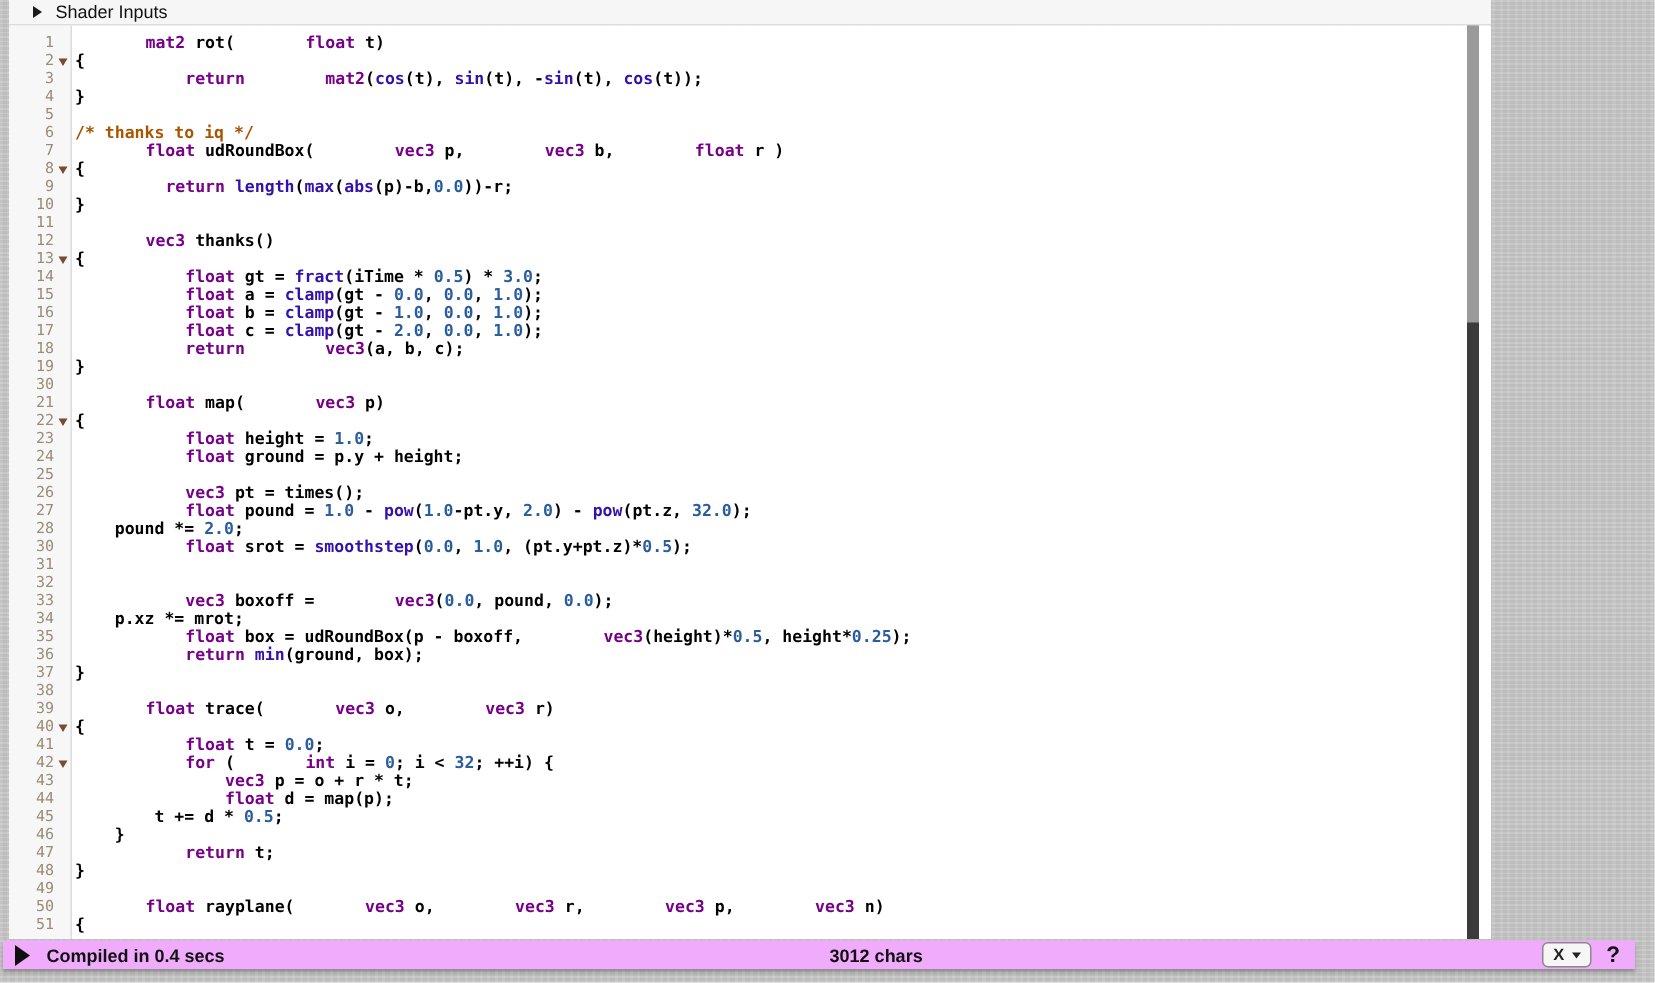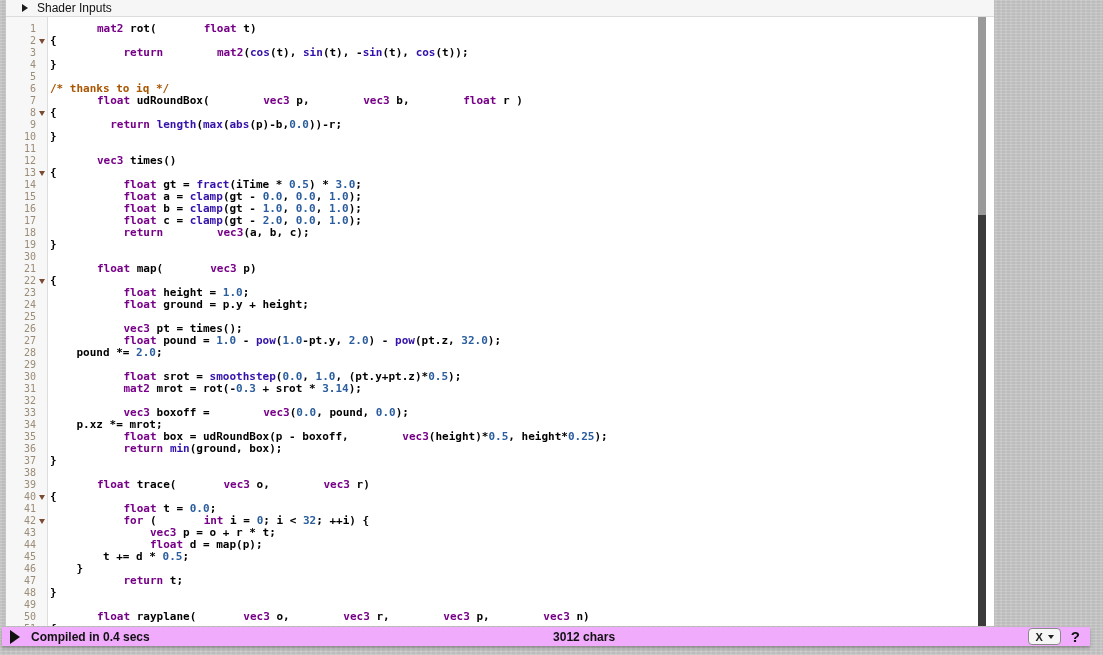--- a/index.html
+++ b/index.html
@@ -91,40 +91,39 @@
         <div class="cmline"><span class="gut"><span class="lnum">2</span><span class="fold"></span></span><span class="codetxt"><span class="tok-pl">{</span></span></div>
         <div class="cmline"><span class="gut"><span class="lnum">3</span></span><span class="codetxt"><span class="tok-pl">    </span><span class="tok-kw">return</span><span class="tok-pl"> </span><span class="tok-kw">mat2</span><span class="tok-pl">(</span><span class="tok-bi">cos</span><span class="tok-pl">(t), </span><span class="tok-bi">sin</span><span class="tok-pl">(t), -</span><span class="tok-bi">sin</span><span class="tok-pl">(t), </span><span class="tok-bi">cos</span><span class="tok-pl">(t));</span></span></div>
         <div class="cmline"><span class="gut"><span class="lnum">4</span></span><span class="codetxt"><span class="tok-pl">}</span></span></div>
         <div class="cmline"><span class="gut"><span class="lnum">5</span></span><span class="codetxt"></span></div>
         <div class="cmline"><span class="gut"><span class="lnum">6</span></span><span class="codetxt"><span class="tok-com">/* thanks to iq */</span></span></div>
         <div class="cmline"><span class="gut"><span class="lnum">7</span></span><span class="codetxt"><span class="tok-kw">float</span><span class="tok-pl"> udRoundBox( </span><span class="tok-kw">vec3</span><span class="tok-pl"> p, </span><span class="tok-kw">vec3</span><span class="tok-pl"> b, </span><span class="tok-kw">float</span><span class="tok-pl"> r )</span></span></div>
         <div class="cmline"><span class="gut"><span class="lnum">8</span><span class="fold"></span></span><span class="codetxt"><span class="tok-pl">{</span></span></div>
         <div class="cmline"><span class="gut"><span class="lnum">9</span></span><span class="codetxt"><span class="tok-pl">  </span><span class="tok-kw">return</span><span class="tok-pl"> </span><span class="tok-bi">length</span><span class="tok-pl">(</span><span class="tok-bi">max</span><span class="tok-pl">(</span><span class="tok-bi">abs</span><span class="tok-pl">(p)-b,</span><span class="tok-num">0.0</span><span class="tok-pl">))-r;</span></span></div>
         <div class="cmline"><span class="gut"><span class="lnum">10</span></span><span class="codetxt"><span class="tok-pl">}</span></span></div>
         <div class="cmline"><span class="gut"><span class="lnum">11</span></span><span class="codetxt"></span></div>
-        <div class="cmline"><span class="gut"><span class="lnum">12</span></span><span class="codetxt"><span class="tok-kw">vec3</span><span class="tok-pl"> times()</span></span></div>
+        <div class="cmline"><span class="gut"><span class="lnum">12</span></span><span class="codetxt"><span class="tok-kw">vec3</span><span class="tok-pl"> thanks()</span></span></div>
         <div class="cmline"><span class="gut"><span class="lnum">13</span><span class="fold"></span></span><span class="codetxt"><span class="tok-pl">{</span></span></div>
         <div class="cmline"><span class="gut"><span class="lnum">14</span></span><span class="codetxt"><span class="tok-pl">    </span><span class="tok-kw">float</span><span class="tok-pl"> gt = </span><span class="tok-bi">fract</span><span class="tok-pl">(iTime * </span><span class="tok-num">0.5</span><span class="tok-pl">) * </span><span class="tok-num">3.0</span><span class="tok-pl">;</span></span></div>
         <div class="cmline"><span class="gut"><span class="lnum">15</span></span><span class="codetxt"><span class="tok-pl">    </span><span class="tok-kw">float</span><span class="tok-pl"> a = </span><span class="tok-bi">clamp</span><span class="tok-pl">(gt - </span><span class="tok-num">0.0</span><span class="tok-pl">, </span><span class="tok-num">0.0</span><span class="tok-pl">, </span><span class="tok-num">1.0</span><span class="tok-pl">);</span></span></div>
         <div class="cmline"><span class="gut"><span class="lnum">16</span></span><span class="codetxt"><span class="tok-pl">    </span><span class="tok-kw">float</span><span class="tok-pl"> b = </span><span class="tok-bi">clamp</span><span class="tok-pl">(gt - </span><span class="tok-num">1.0</span><span class="tok-pl">, </span><span class="tok-num">0.0</span><span class="tok-pl">, </span><span class="tok-num">1.0</span><span class="tok-pl">);</span></span></div>
         <div class="cmline"><span class="gut"><span class="lnum">17</span></span><span class="codetxt"><span class="tok-pl">    </span><span class="tok-kw">float</span><span class="tok-pl"> c = </span><span class="tok-bi">clamp</span><span class="tok-pl">(gt - </span><span class="tok-num">2.0</span><span class="tok-pl">, </span><span class="tok-num">0.0</span><span class="tok-pl">, </span><span class="tok-num">1.0</span><span class="tok-pl">);</span></span></div>
         <div class="cmline"><span class="gut"><span class="lnum">18</span></span><span class="codetxt"><span class="tok-pl">    </span><span class="tok-kw">return</span><span class="tok-pl"> </span><span class="tok-kw">vec3</span><span class="tok-pl">(a, b, c);</span></span></div>
         <div class="cmline"><span class="gut"><span class="lnum">19</span></span><span class="codetxt"><span class="tok-pl">}</span></span></div>
         <div class="cmline"><span class="gut"><span class="lnum">30</span></span><span class="codetxt"></span></div>
         <div class="cmline"><span class="gut"><span class="lnum">21</span></span><span class="codetxt"><span class="tok-kw">float</span><span class="tok-pl"> map(</span><span class="tok-kw">vec3</span><span class="tok-pl"> p)</span></span></div>
         <div class="cmline"><span class="gut"><span class="lnum">22</span><span class="fold"></span></span><span class="codetxt"><span class="tok-pl">{</span></span></div>
         <div class="cmline"><span class="gut"><span class="lnum">23</span></span><span class="codetxt"><span class="tok-pl">    </span><span class="tok-kw">float</span><span class="tok-pl"> height = </span><span class="tok-num">1.0</span><span class="tok-pl">;</span></span></div>
         <div class="cmline"><span class="gut"><span class="lnum">24</span></span><span class="codetxt"><span class="tok-pl">    </span><span class="tok-kw">float</span><span class="tok-pl"> ground = p.y + height;</span></span></div>
         <div class="cmline"><span class="gut"><span class="lnum">25</span></span><span class="codetxt"></span></div>
         <div class="cmline"><span class="gut"><span class="lnum">26</span></span><span class="codetxt"><span class="tok-pl">    </span><span class="tok-kw">vec3</span><span class="tok-pl"> pt = times();</span></span></div>
         <div class="cmline"><span class="gut"><span class="lnum">27</span></span><span class="codetxt"><span class="tok-pl">    </span><span class="tok-kw">float</span><span class="tok-pl"> pound = </span><span class="tok-num">1.0</span><span class="tok-pl"> - </span><span class="tok-bi">pow</span><span class="tok-pl">(</span><span class="tok-num">1.0</span><span class="tok-pl">-pt.y, </span><span class="tok-num">2.0</span><span class="tok-pl">) - </span><span class="tok-bi">pow</span><span class="tok-pl">(pt.z, </span><span class="tok-num">32.0</span><span class="tok-pl">);</span></span></div>
         <div class="cmline"><span class="gut"><span class="lnum">28</span></span><span class="codetxt"><span class="tok-pl">    pound *= </span><span class="tok-num">2.0</span><span class="tok-pl">;</span></span></div>
-        <div class="cmline"><span class="gut"><span class="lnum">29</span></span><span class="codetxt"></span></div>
         <div class="cmline"><span class="gut"><span class="lnum">30</span></span><span class="codetxt"><span class="tok-pl">    </span><span class="tok-kw">float</span><span class="tok-pl"> srot = </span><span class="tok-bi">smoothstep</span><span class="tok-pl">(</span><span class="tok-num">0.0</span><span class="tok-pl">, </span><span class="tok-num">1.0</span><span class="tok-pl">, (pt.y+pt.z)*</span><span class="tok-num">0.5</span><span class="tok-pl">);</span></span></div>
-        <div class="cmline"><span class="gut"><span class="lnum">31</span></span><span class="codetxt"><span class="tok-pl">    </span><span class="tok-kw">mat2</span><span class="tok-pl"> mrot = rot(-</span><span class="tok-num">0.3</span><span class="tok-pl"> + srot * </span><span class="tok-num">3.14</span><span class="tok-pl">);</span></span></div>
+        <div class="cmline"><span class="gut"><span class="lnum">31</span></span></div>
         <div class="cmline"><span class="gut"><span class="lnum">32</span></span><span class="codetxt"></span></div>
         <div class="cmline"><span class="gut"><span class="lnum">33</span></span><span class="codetxt"><span class="tok-pl">    </span><span class="tok-kw">vec3</span><span class="tok-pl"> boxoff = </span><span class="tok-kw">vec3</span><span class="tok-pl">(</span><span class="tok-num">0.0</span><span class="tok-pl">, pound, </span><span class="tok-num">0.0</span><span class="tok-pl">);</span></span></div>
         <div class="cmline"><span class="gut"><span class="lnum">34</span></span><span class="codetxt"><span class="tok-pl">    p.xz *= mrot;</span></span></div>
         <div class="cmline"><span class="gut"><span class="lnum">35</span></span><span class="codetxt"><span class="tok-pl">    </span><span class="tok-kw">float</span><span class="tok-pl"> box = udRoundBox(p - boxoff, </span><span class="tok-kw">vec3</span><span class="tok-pl">(height)*</span><span class="tok-num">0.5</span><span class="tok-pl">, height*</span><span class="tok-num">0.25</span><span class="tok-pl">);</span></span></div>
         <div class="cmline"><span class="gut"><span class="lnum">36</span></span><span class="codetxt"><span class="tok-pl">    </span><span class="tok-kw">return</span><span class="tok-pl"> </span><span class="tok-bi">min</span><span class="tok-pl">(ground, box);</span></span></div>
         <div class="cmline"><span class="gut"><span class="lnum">37</span></span><span class="codetxt"><span class="tok-pl">}</span></span></div>
         <div class="cmline"><span class="gut"><span class="lnum">38</span></span><span class="codetxt"></span></div>
         <div class="cmline"><span class="gut"><span class="lnum">39</span></span><span class="codetxt"><span class="tok-kw">float</span><span class="tok-pl"> trace(</span><span class="tok-kw">vec3</span><span class="tok-pl"> o, </span><span class="tok-kw">vec3</span><span class="tok-pl"> r)</span></span></div>
         <div class="cmline"><span class="gut"><span class="lnum">40</span><span class="fold"></span></span><span class="codetxt"><span class="tok-pl">{</span></span></div>
         <div class="cmline"><span class="gut"><span class="lnum">41</span></span><span class="codetxt"><span class="tok-pl">    </span><span class="tok-kw">float</span><span class="tok-pl"> t = </span><span class="tok-num">0.0</span><span class="tok-pl">;</span></span></div>

